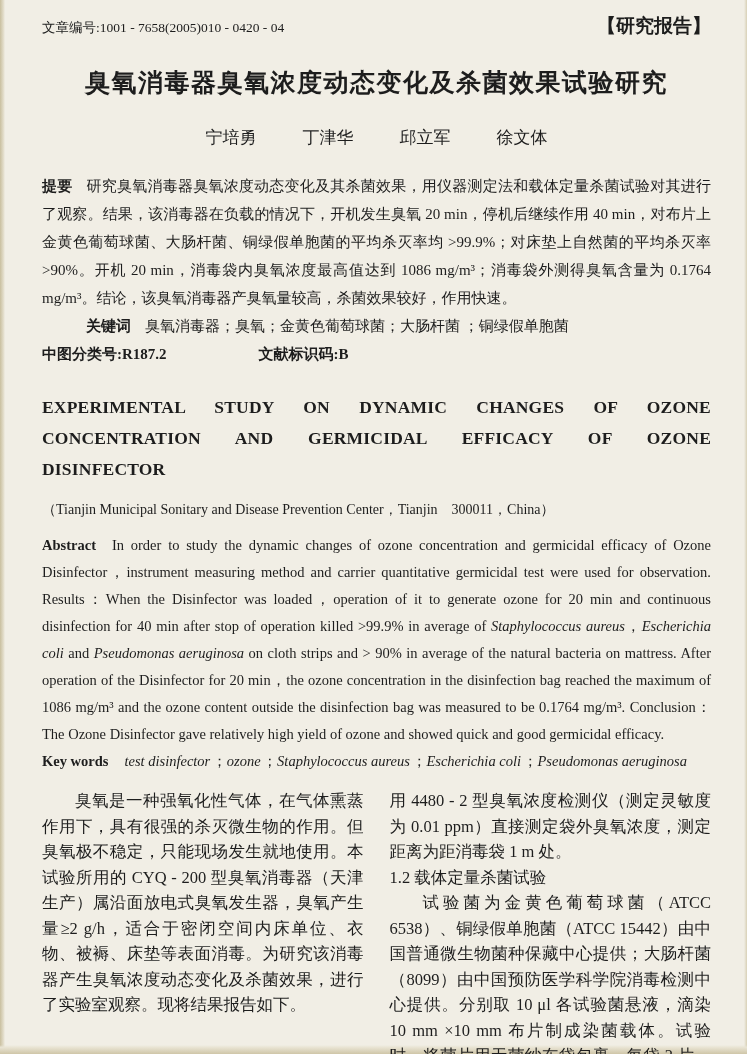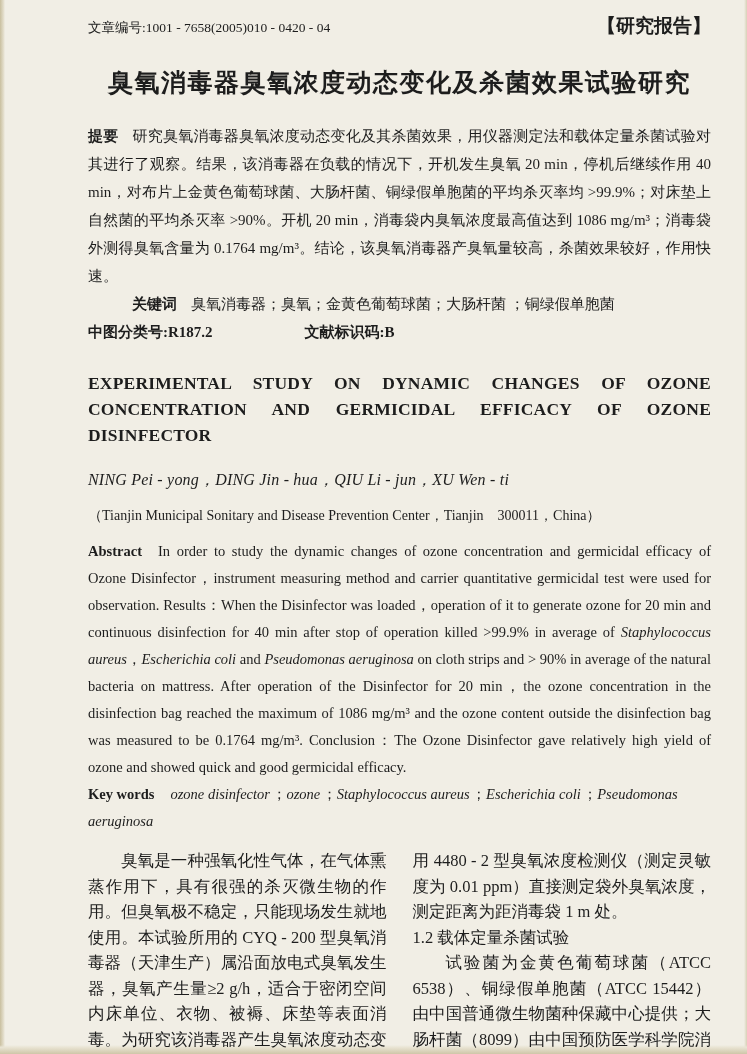--- a/index.html
+++ b/index.html
@@ -8,21 +8,20 @@
     font-family:"Liberation Serif","DejaVu Serif",serif;
     -webkit-font-smoothing:antialiased;
   }
   .page{
     position:relative;
     width:747px;height:1054px;
     background:#f1eee5;
     color:#1d1d1d;
     overflow:hidden;
     box-sizing:border-box;
-    padding-left:46px;
   }
   .edge-left{position:absolute;left:0;top:0;width:5px;height:100%;
     background:linear-gradient(90deg,#c9bf9f,#e7e2d2 80%,rgba(0,0,0,0));}
   .edge-bottom{position:absolute;left:0;bottom:0;width:100%;height:9px;
     background:linear-gradient(0deg,#cfc6a8,#e9e4d4 75%,rgba(0,0,0,0));}
   .edge-right{position:absolute;right:0;top:0;width:3px;height:100%;
     background:linear-gradient(270deg,#d8d0b6,rgba(0,0,0,0));}
   .content{
     position:relative;
     box-sizing:border-box;
@@ -55,21 +54,21 @@
     font-size:15px;line-height:28px;
     text-align:justify;
   }
   .abs-cn .lbl,.kw-cn .lbl{font-weight:bold;margin-right:14px;}
   .kw-cn{font-size:15px;line-height:28px;margin-left:44px;}
   .clc{font-size:15px;line-height:28px;font-weight:bold;}
   .clc .code{margin-left:92px;}
   .title-en{
     margin-top:24px;
     font-size:17.5px;font-weight:bold;
-    line-height:26px;
+    line-height:31px;
     text-align:justify;
     word-spacing:5px;
     letter-spacing:.2px;
   }
   .authors-en{
     margin-top:22px;
     font-size:16px;font-style:italic;
     letter-spacing:.2px;
   }
   .affil-en{
@@ -105,46 +104,51 @@
 
   <div class="content">
 
     <div class="hdr">
       <span class="aid">文章编号:1001 - 7658(2005)010 - 0420 - 04</span>
       <span class="report">【研究报告】</span>
     </div>
 
     <div class="title-cn">臭氧消毒器臭氧浓度动态变化及杀菌效果试验研究</div>
 
+    <div class="authors">
+      <span>宁培勇</span>
+      <span>丁津华</span>
+      <span>邱立军</span>
+      <span>徐文体</span>
+    </div>
 
 
     <div class="abs-cn">
       <span class="lbl">提要</span><span>研究臭氧消毒器臭氧浓度动态变化及其杀菌效果，用仪器测定法和载体定量杀菌试验对其进行了观察。结果，该消毒器在负载的情况下，开机发生臭氧 20 min，停机后继续作用 40 min，对布片上金黄色葡萄球菌、大肠杆菌、铜绿假单胞菌的平均杀灭率均 &gt;99.9%；对床垫上自然菌的平均杀灭率 &gt;90%。开机 20 min，消毒袋内臭氧浓度最高值达到 1086 mg/m³；消毒袋外测得臭氧含量为 0.1764 mg/m³。结论，该臭氧消毒器产臭氧量较高，杀菌效果较好，作用快速。</span>
     </div>
 
     <div class="kw-cn">
       <span class="lbl">关键词</span><span>臭氧消毒器；臭氧；金黄色葡萄球菌；大肠杆菌 ；铜绿假单胞菌</span>
     </div>
 
     <div class="clc">
       <span>中图分类号:R187.2</span><span class="code">文献标识码:B</span>
     </div>
 
     <div class="title-en">EXPERIMENTAL STUDY ON DYNAMIC CHANGES OF OZONE CONCENTRATION AND GERMICIDAL EFFICACY OF OZONE DISINFECTOR</div>
 
-    <div class="authors-en">NING Pei - yong，DING Jin - hua，QIU Li - jun，XU Wen - ti</div>
 
     <div class="affil-en">（Tianjin Municipal Sonitary and Disease Prevention Center，Tianjin　300011，China）</div>
 
     <div class="abs-en">
       <span class="lbl">Abstract</span><span><span>In order to study the dynamic changes of ozone concentration and germicidal efficacy of Ozone Disinfector，instrument measuring method and carrier quantitative germicidal test were used for observation. Results：When the Disinfector was loaded，operation of it to generate ozone for 20 min and continuous disinfection for 40 min after stop of operation killed &gt;99.9% in average of </span><i>Staphylococcus aureus</i><span>，</span><i>Escherichia coli</i><span> and </span><i>Pseudomonas aeruginosa</i><span> on cloth strips and &gt; 90% in average of the natural bacteria on mattress. After operation of the Disinfector for 20 min，the ozone concentration in the disinfection bag reached the maximum of 1086 mg/m³ and the ozone content outside the disinfection bag was measured to be 0.1764 mg/m³. Conclusion：The Ozone Disinfector gave relatively high yield of ozone and showed quick and good germicidal efficacy.</span></span>
     </div>
 
     <div class="kw-en">
-      <span class="lbl">Key words</span><span><i>ozone disinfector</i><span>；</span><i>ozone</i><span>；</span><i>Staphylococcus aureus</i><span>；</span><i>Escherichia coli</i><span>；</span><i>Pseudomonas aeruginosa</i></span>
+      <span class="lbl">Key words</span><span><i>test disinfector</i><span>；</span><i>ozone</i><span>；</span><i>Staphylococcus aureus</i><span>；</span><i>Escherichia coli</i><span>；</span><i>Pseudomonas aeruginosa</i></span>
     </div>
 
     <div class="cols">
       <div class="col">
         <p class="ind">臭氧是一种强氧化性气体，在气体熏蒸作用下，具有很强的杀灭微生物的作用。但臭氧极不稳定，只能现场发生就地使用。本试验所用的 CYQ - 200 型臭氧消毒器（天津生产）属沿面放电式臭氧发生器，臭氧产生量≥2 g/h，适合于密闭空间内床单位、衣物、被褥、床垫等表面消毒。为研究该消毒器产生臭氧浓度动态变化及杀菌效果，进行了实验室观察。现将结果报告如下。</p>
 
       </div>
       <div class="col">
         <p>用 4480 - 2 型臭氧浓度检测仪（测定灵敏度为 0.01 ppm）直接测定袋外臭氧浓度，测定距离为距消毒袋 1 m 处。</p>
         <p class="sec-h2">1.2 载体定量杀菌试验</p>

